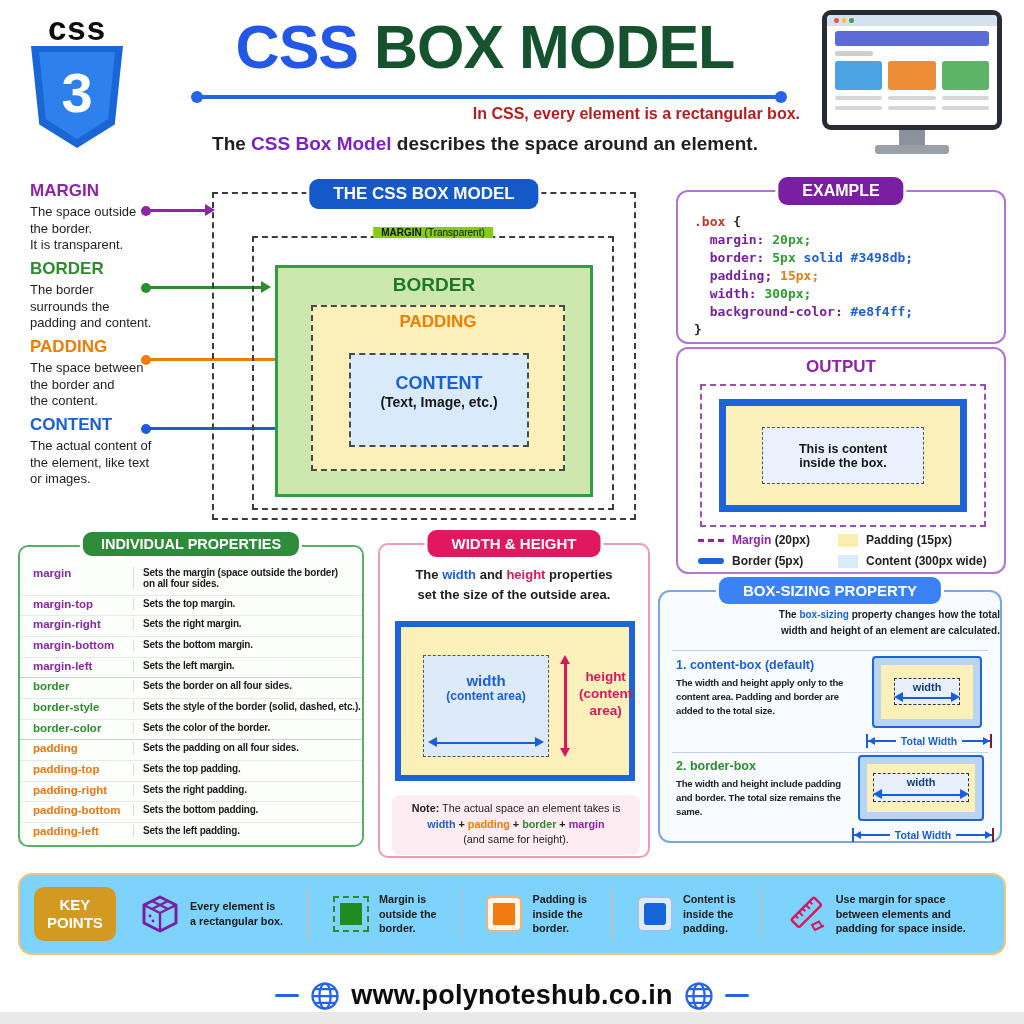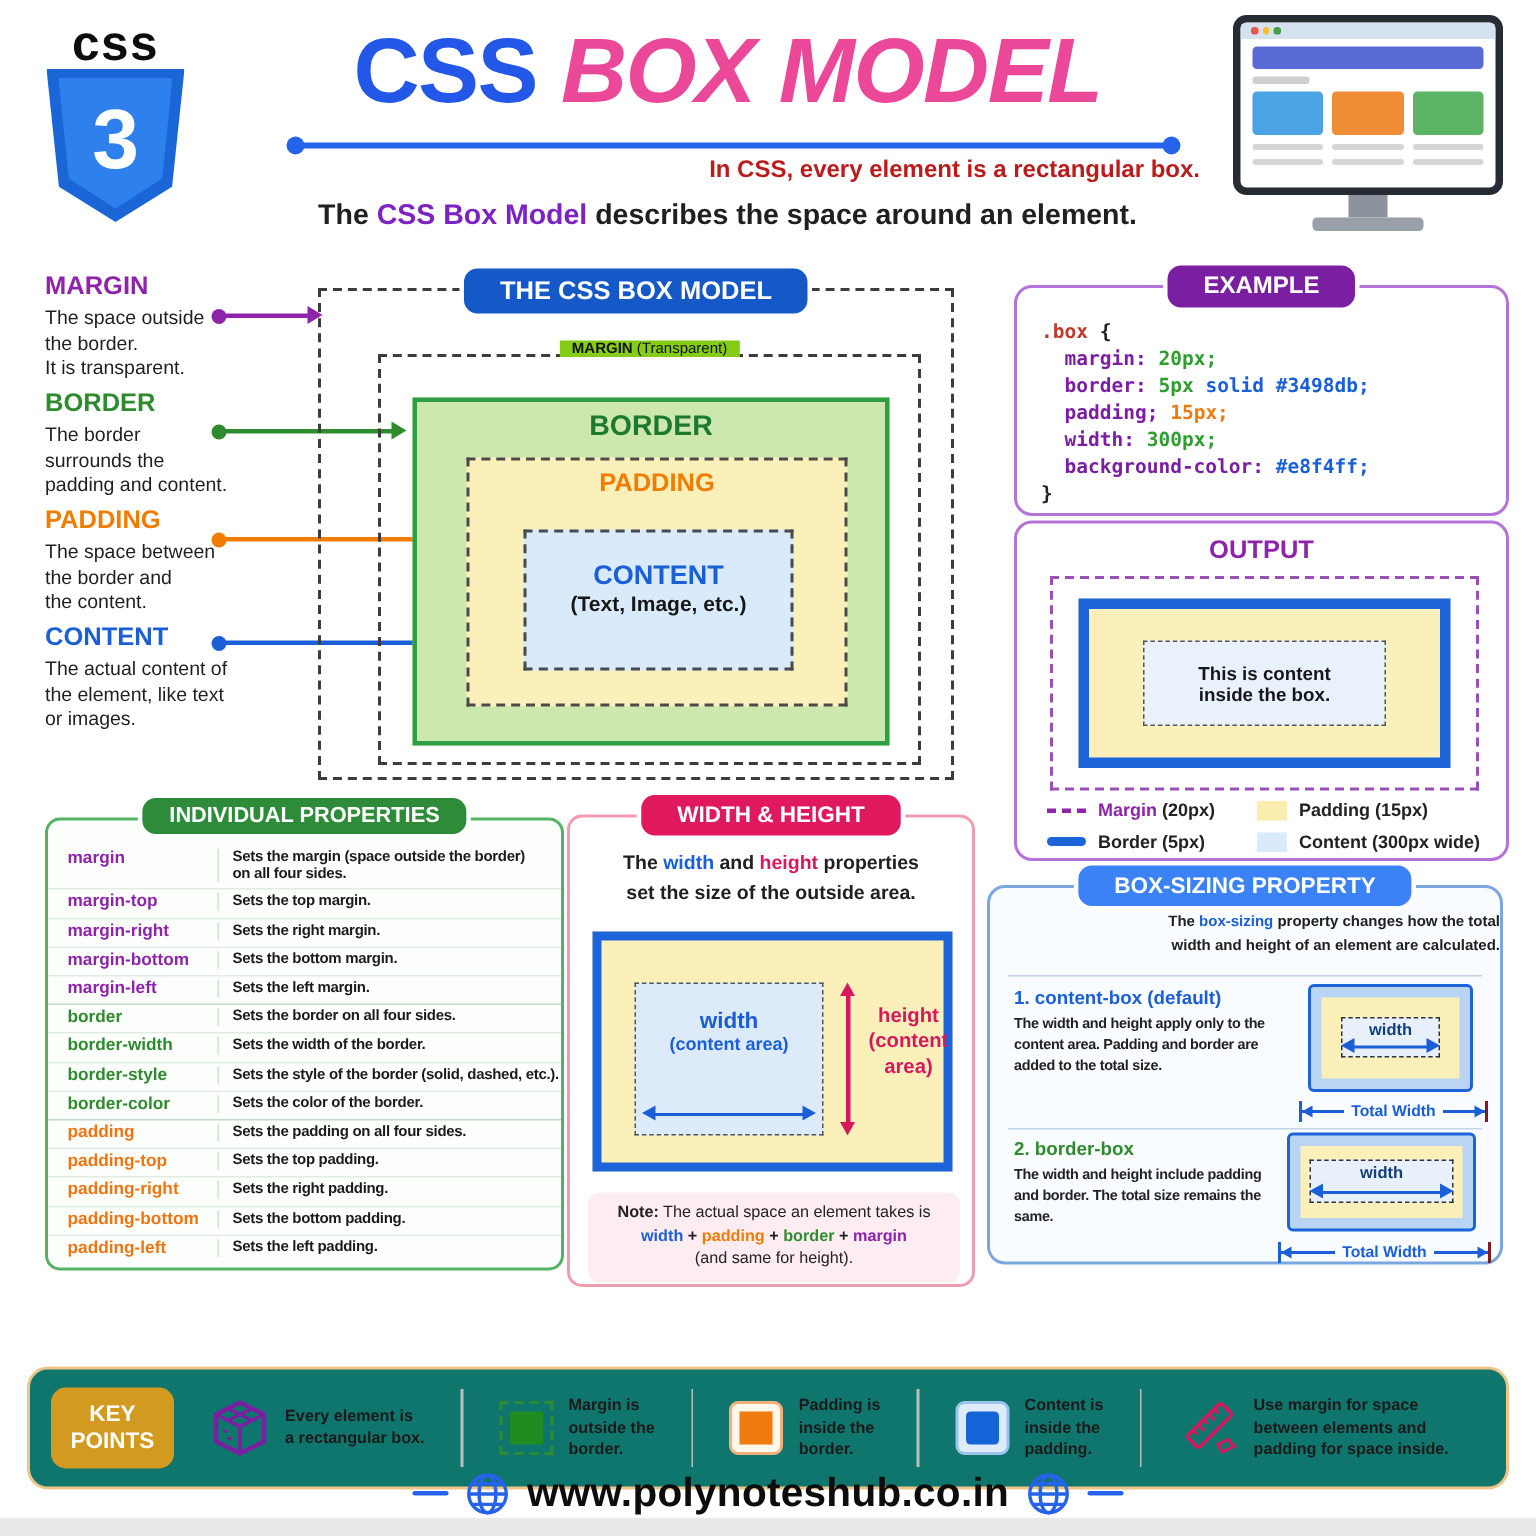--- a/index.html
+++ b/index.html
@@ -14,21 +14,21 @@
   .logo-text{font-size:33px;font-weight:bold;letter-spacing:1px;line-height:1;color:#0d0d0d;}
   .shield{position:relative;width:92px;height:102px;margin:1px auto 0;background:#1b66d6;
           clip-path:polygon(0 0,100% 0,91% 77%,50% 100%,9% 77%);}
   .shield-inner{position:absolute;left:8px;top:6px;right:8px;bottom:9px;background:#2e80ec;
           clip-path:polygon(0 0,100% 0,91% 77%,50% 100%,9% 77%);}
   .shield-digit{position:absolute;left:0;right:0;top:14px;color:#fff;font-size:56px;font-weight:bold;}
 
   .title{left:150px;top:14px;width:670px;text-align:center;font-size:61px;font-weight:bold;
          letter-spacing:-1px;line-height:1.1;white-space:nowrap;}
   .title .t-accent{color:#2257e8;}
-  .title .t-rest{color:#ec4899;font-style:italic;}
+  .title .t-rest{color:#14532d;}
   .title-rule{left:196px;top:95px;width:586px;height:4px;background:#2563eb;border-radius:2px;}
   .rule-dot{top:-4px;width:12px;height:12px;border-radius:50%;background:#2563eb;position:absolute;}
   .subtitle1{left:170px;top:105px;width:630px;text-align:right;font-size:16px;font-weight:bold;color:#b91c1c;}
   .subtitle2{left:150px;top:133px;width:670px;text-align:center;font-size:19px;font-weight:bold;color:#202020;}
   .subtitle2 .accent{color:#7d22c3;}
 
   
   .monitor{left:822px;top:10px;width:180px;height:154px;}
   .mon-screen{width:180px;height:120px;background:#272b33;border-radius:9px;padding:5px;box-sizing:border-box;}
   .mon-inner{background:#fff;border-radius:4px;height:100%;overflow:hidden;}
@@ -93,21 +93,21 @@
   .out-content{position:absolute;left:36px;top:21px;width:162px;height:57px;background:#e9f1fc;
                border:1.5px dashed #555;box-sizing:border-box;display:flex;align-items:center;justify-content:center;
                font-size:12.5px;font-weight:bold;color:#161616;text-align:center;}
   .legend-item{position:absolute;display:flex;align-items:center;font-size:12px;font-weight:bold;color:#222;white-space:nowrap;}
   .sw-margin{width:26px;border-top:3px dashed #8e24aa;margin-right:8px;}
   .sw-border{width:26px;height:6px;border-radius:3px;background:#1d64d8;margin-right:8px;}
   .sw-padding{width:20px;height:13px;background:#fbedad;margin-right:8px;}
   .sw-content{width:20px;height:13px;background:#d9eafb;margin-right:8px;}
 
   
-  .table-box{left:30px;top:545px;width:346px;height:302px;border:2px solid #55b164;border-radius:10px;
+  .table-box{left:18px;top:545px;width:346px;height:302px;border:2px solid #55b164;border-radius:10px;
              background:#fdfffd;box-sizing:border-box;}
   .table-pill{background:#2e8b3a;font-size:14.5px;padding:4px 18px;}
   .tbody{display:flex;flex-direction:column;justify-content:space-around;height:calc(100% - 20px);margin-top:16px;}
   .trow{display:flex;align-items:flex-start;border-top:1px solid #e2ece2;padding:2px 0;}
   .trow:first-child{border-top:none;}
   .trow.gstart{border-top:1.5px solid #c3d9c3;}
   .tprop{width:100px;padding-left:13px;font-size:11.5px;font-weight:bold;flex-shrink:0;}
   .tprop.margin{color:#8e24aa;} .tprop.border{color:#2e8b2e;} .tprop.padding{color:#ee7511;}
   .tdesc{flex:1;font-size:10px;letter-spacing:-0.2px;color:#1b1b1b;font-weight:bold;white-space:pre-line;
          border-left:1px solid #cfe3cf;padding-left:9px;min-height:12px;}
@@ -157,21 +157,21 @@
   .total{position:absolute;display:flex;align-items:center;height:14px;
          border-left:2px solid #1a5fd7;border-right:2px solid #7f1d1d;}
   .tw-line{flex:1;height:2px;background:#1a5fd7;position:relative;}
   .tw-line.l::before{content:'';position:absolute;left:0;top:-3.5px;border-right:7px solid #1a5fd7;
       border-top:4.5px solid transparent;border-bottom:4.5px solid transparent;}
   .tw-line.r::after{content:'';position:absolute;right:0;top:-3.5px;border-left:7px solid #1a5fd7;
       border-top:4.5px solid transparent;border-bottom:4.5px solid transparent;}
   .tw-text{margin:0 5px;font-size:10.5px;font-weight:bold;color:#1a5fd7;white-space:nowrap;}
 
   
-  .kp-strip{left:18px;top:911px;width:988px;height:82px;background:#0f766e;border:2px solid #eec584;
+  .kp-strip{left:18px;top:873px;width:988px;height:82px;background:#7dd3fc;border:2px solid #eec584;
             border-radius:14px;box-sizing:border-box;display:flex;align-items:center;padding:0 14px;}
   .kp-badge{background:#d39a21;color:#fff;font-weight:bold;font-size:15px;text-align:center;
             border-radius:10px;padding:9px 13px;line-height:1.2;flex-shrink:0;}
   .kp-item{display:flex;align-items:center;gap:10px;flex-shrink:0;}
   .kp-text{font-size:10.8px;font-weight:bold;color:#1a1a1a;line-height:1.35;}
   .kp-div{width:1.5px;height:52px;background:#bdbdbd;flex-shrink:0;}
   .kp-strip .spacer{flex:1;}
   .sw-kp-margin{width:36px;height:36px;border:2px dashed #2e8b2e;box-sizing:border-box;display:flex;
                 align-items:center;justify-content:center;}
   .sw-kp-margin div{width:22px;height:22px;background:#1f8c1f;}
@@ -345,24 +345,20 @@
         </div>
         <div class="trow">
           <div class="tprop margin">margin-left</div>
           <div class="tdesc">Sets the left margin.</div>
         </div>
         <div class="trow gstart">
           <div class="tprop border">border</div>
           <div class="tdesc">Sets the border on all four sides.</div>
         </div>
         <div class="trow">
-          <div class="tprop border">border-width</div>
-          <div class="tdesc">Sets the width of the border.</div>
-        </div>
-        <div class="trow">
           <div class="tprop border">border-style</div>
           <div class="tdesc">Sets the style of the border (solid, dashed, etc.).</div>
         </div>
         <div class="trow">
           <div class="tprop border">border-color</div>
           <div class="tdesc">Sets the color of the border.</div>
         </div>
         <div class="trow gstart">
           <div class="tprop padding">padding</div>
           <div class="tdesc">Sets the padding on all four sides.</div>

